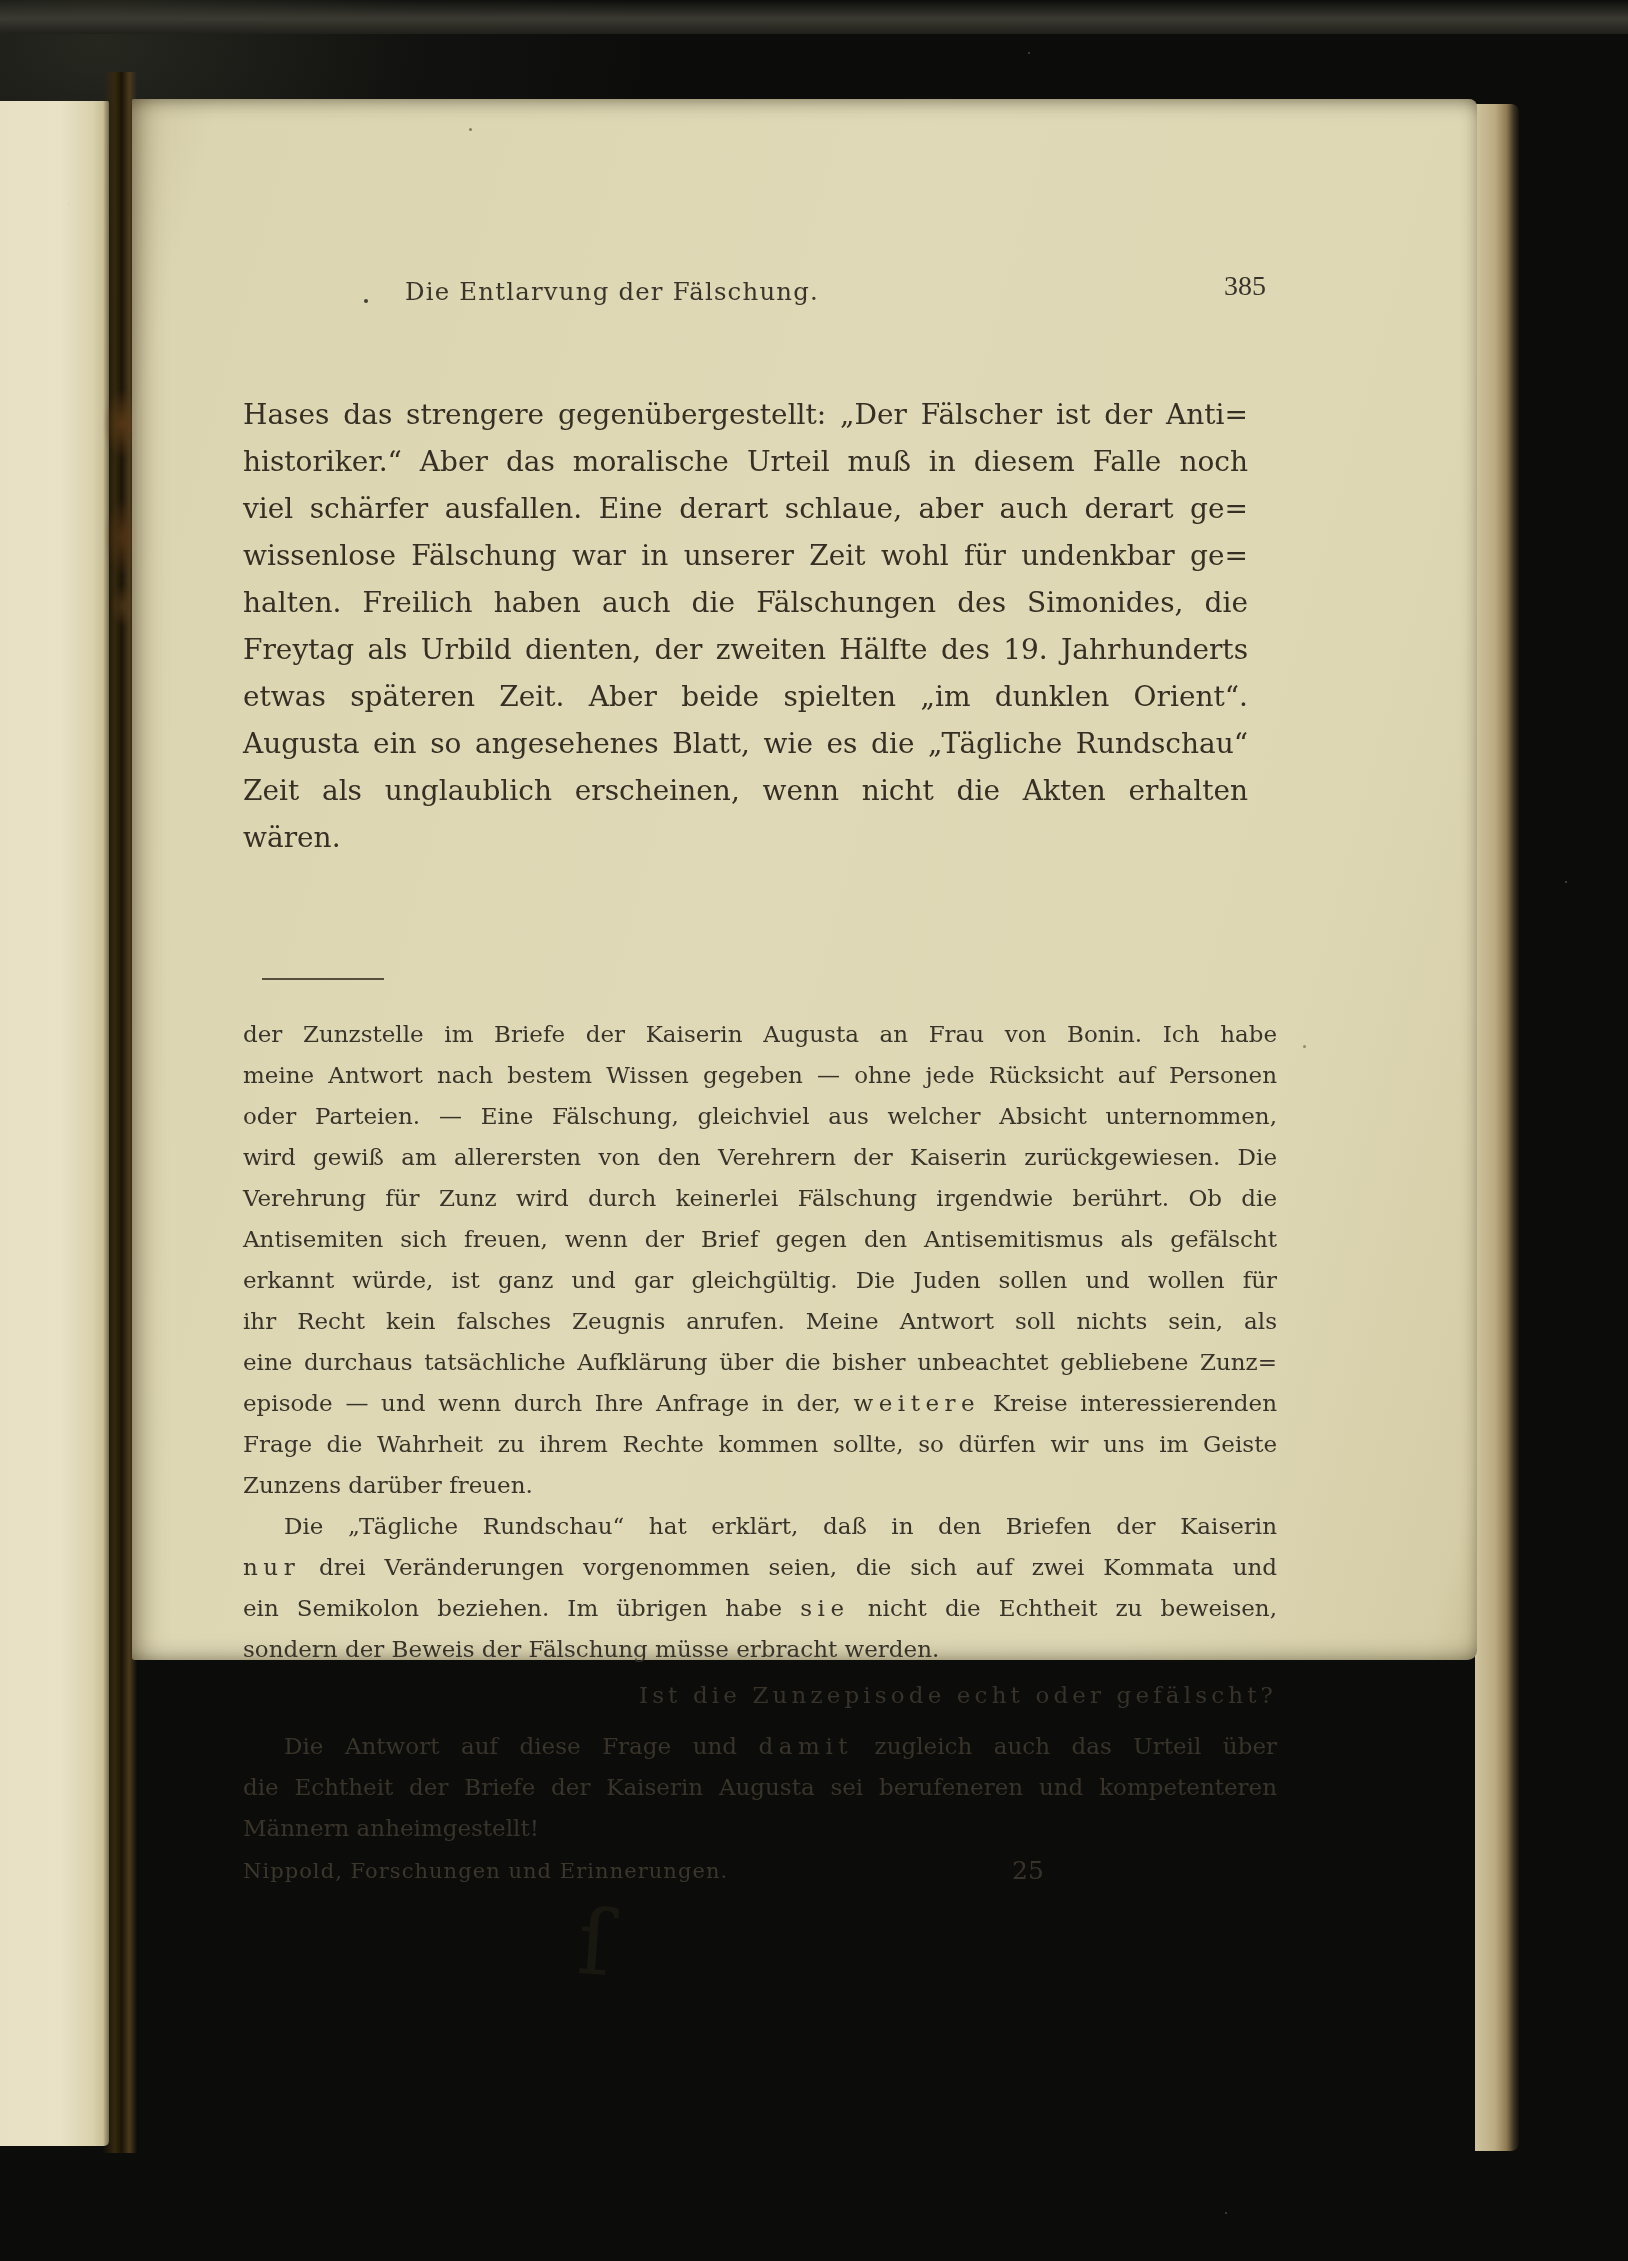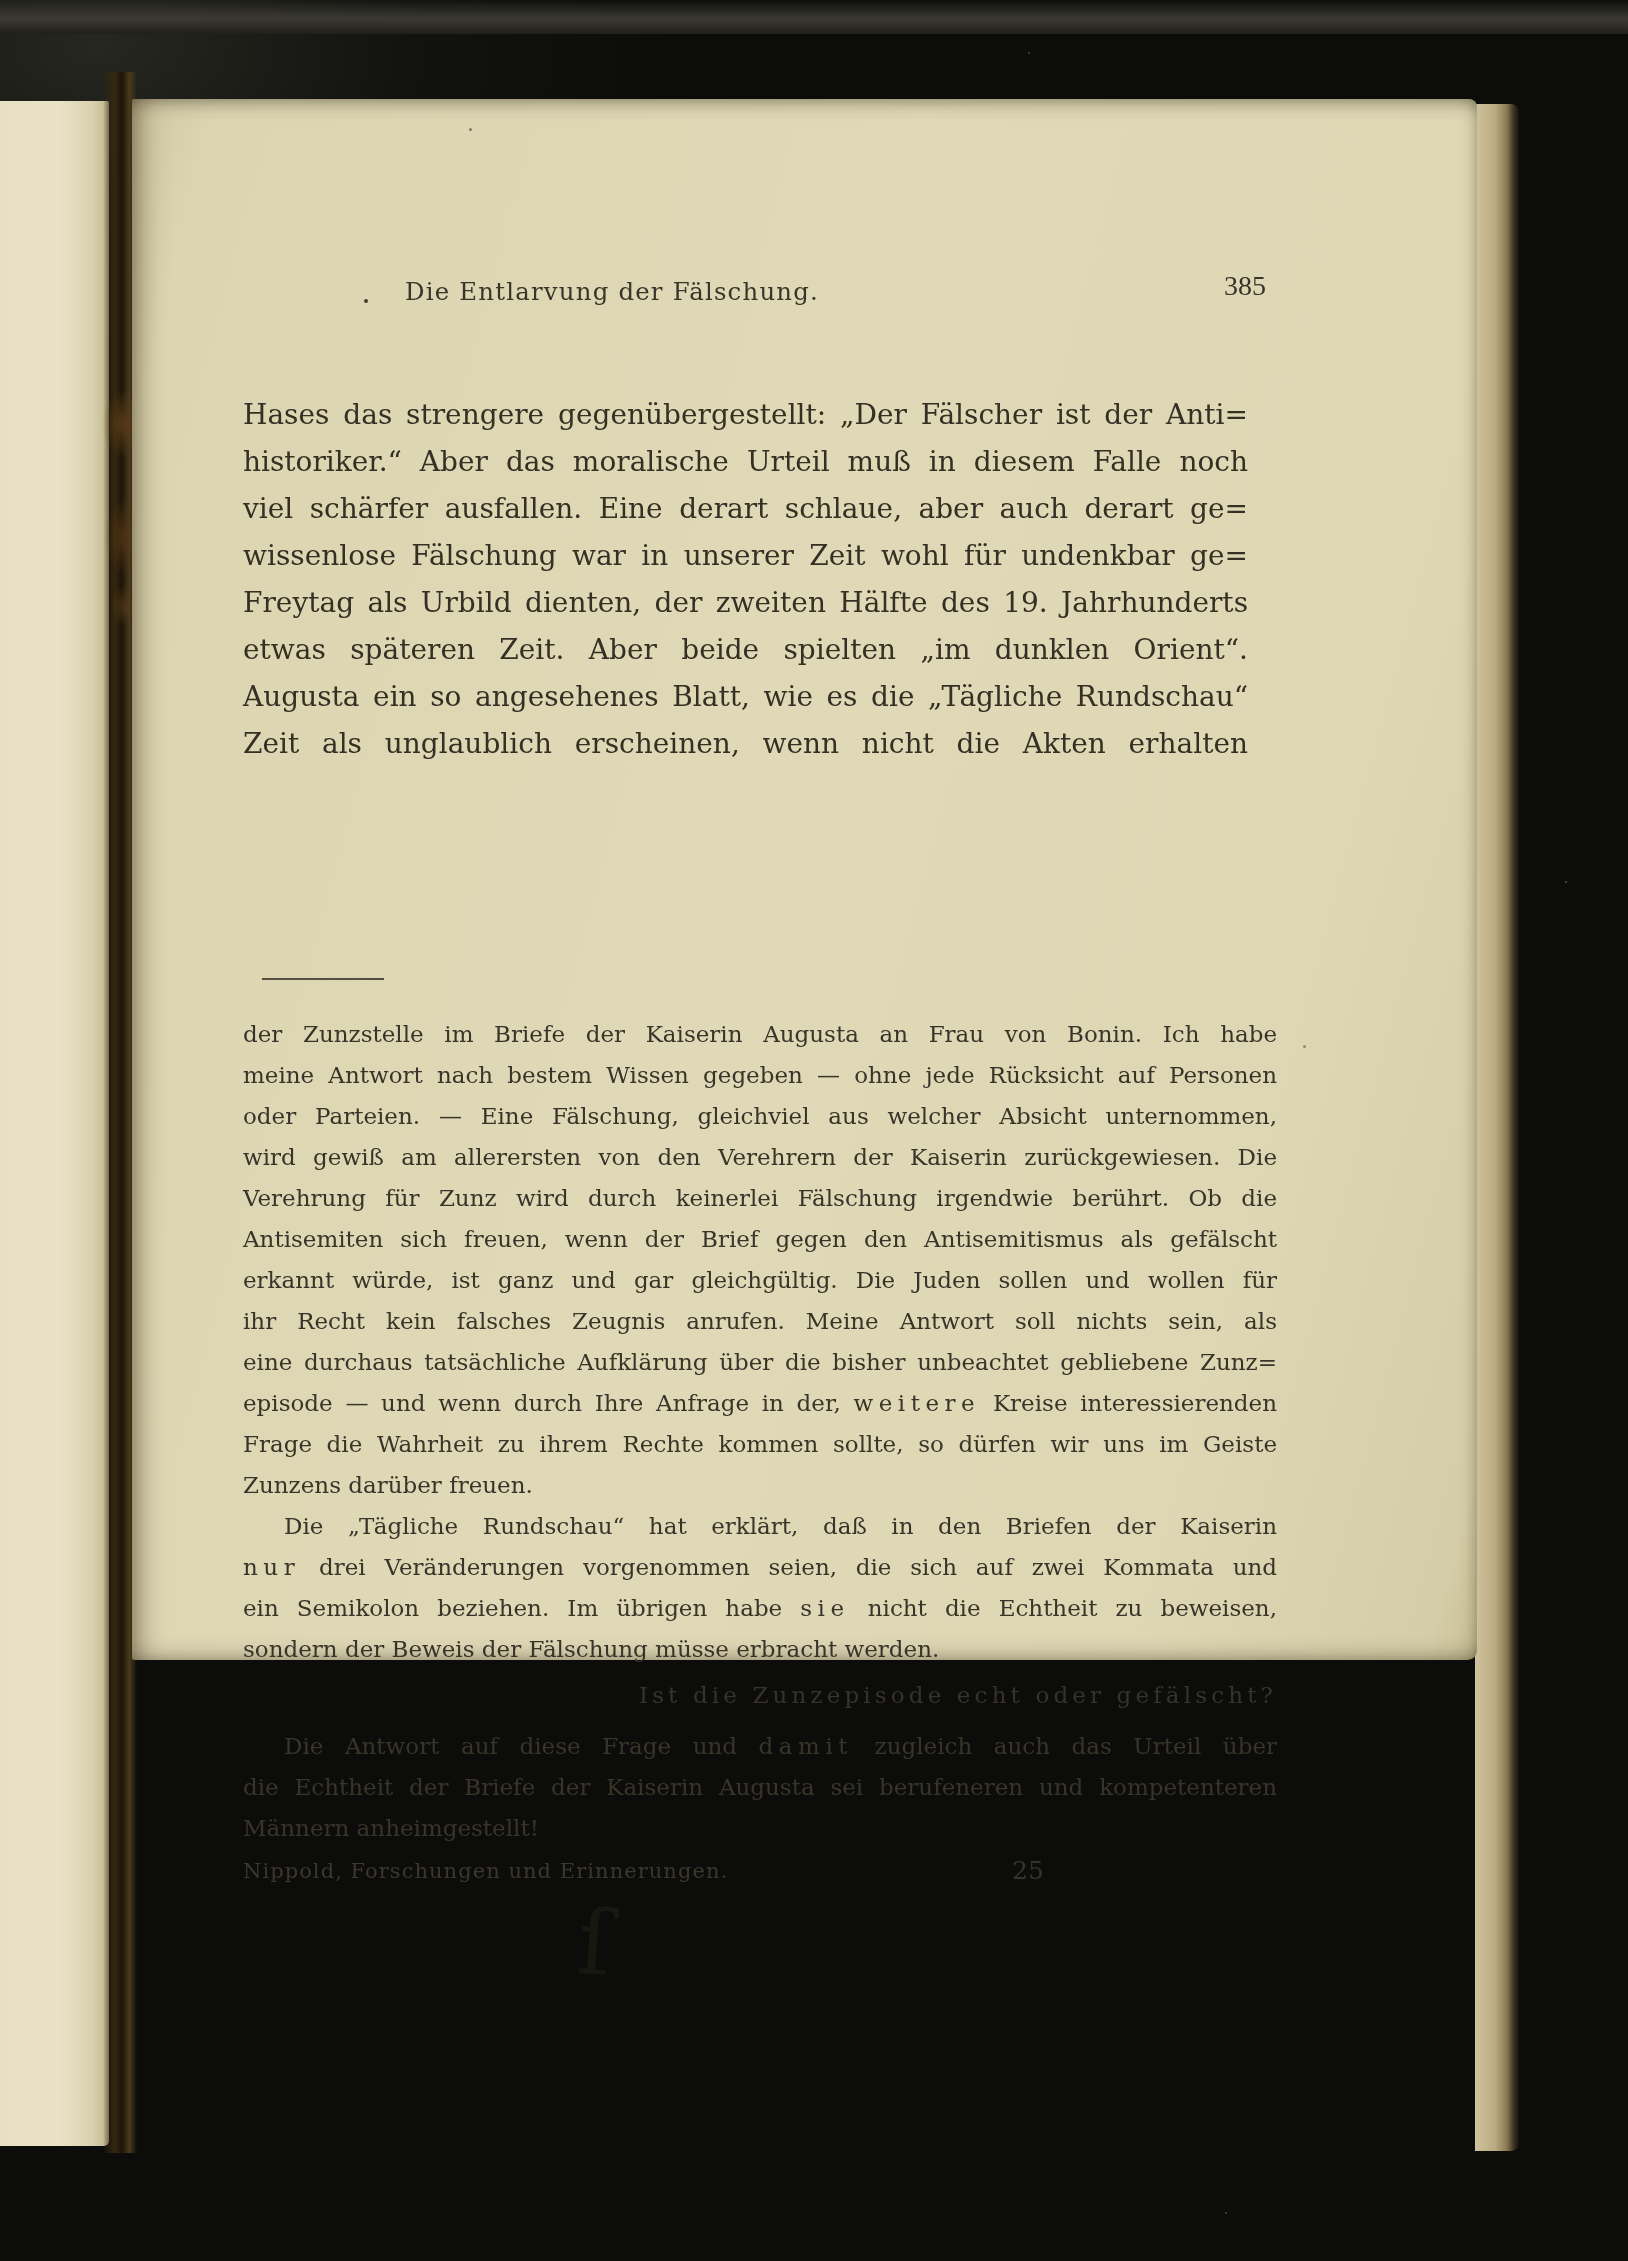--- a/index.html
+++ b/index.html
@@ -67,24 +67,26 @@
 
 <div id="main-page">
   <div id="running-title">Die Entlarvung der Fälschung.</div>
   <div id="folio">385</div>
 
   <div id="body-text">
       <div class="ln">Hases das strengere gegenübergestellt: „Der Fälscher ist der Anti=</div>
       <div class="ln">historiker.“ Aber das moralische Urteil muß in diesem Falle noch</div>
       <div class="ln">viel schärfer ausfallen. Eine derart schlaue, aber auch derart ge=</div>
       <div class="ln">wissenlose Fälschung war in unserer Zeit wohl für undenkbar ge=</div>
+      <div class="ln">halten. Freilich haben auch die Fälschungen des Simonides, die</div>
       <div class="ln">Freytag als Urbild dienten, der zweiten Hälfte des 19. Jahrhunderts</div>
       <div class="ln">etwas späteren Zeit. Aber beide spielten „im dunklen Orient“.</div>
       <div class="ln">Augusta ein so angesehenes Blatt, wie es die „Tägliche Rundschau“</div>
       <div class="ln">Zeit als unglaublich erscheinen, wenn nicht die Akten erhalten</div>
+      <div class="ln last">wären.</div>
     </div>
 
   <div id="fn-sep"></div>
 
   <div id="fn1" class="fn">
       <div class="ln">der Zunzstelle im Briefe der Kaiserin Augusta an Frau von Bonin. Ich habe</div>
       <div class="ln">meine Antwort nach bestem Wissen gegeben — ohne jede Rücksicht auf Personen</div>
       <div class="ln">oder Parteien. — Eine Fälschung, gleichviel aus welcher Absicht unternommen,</div>
       <div class="ln">wird gewiß am allerersten von den Verehrern der Kaiserin zurückgewiesen. Die</div>
       <div class="ln">Verehrung für Zunz wird durch keinerlei Fälschung irgendwie berührt. Ob die</div>

